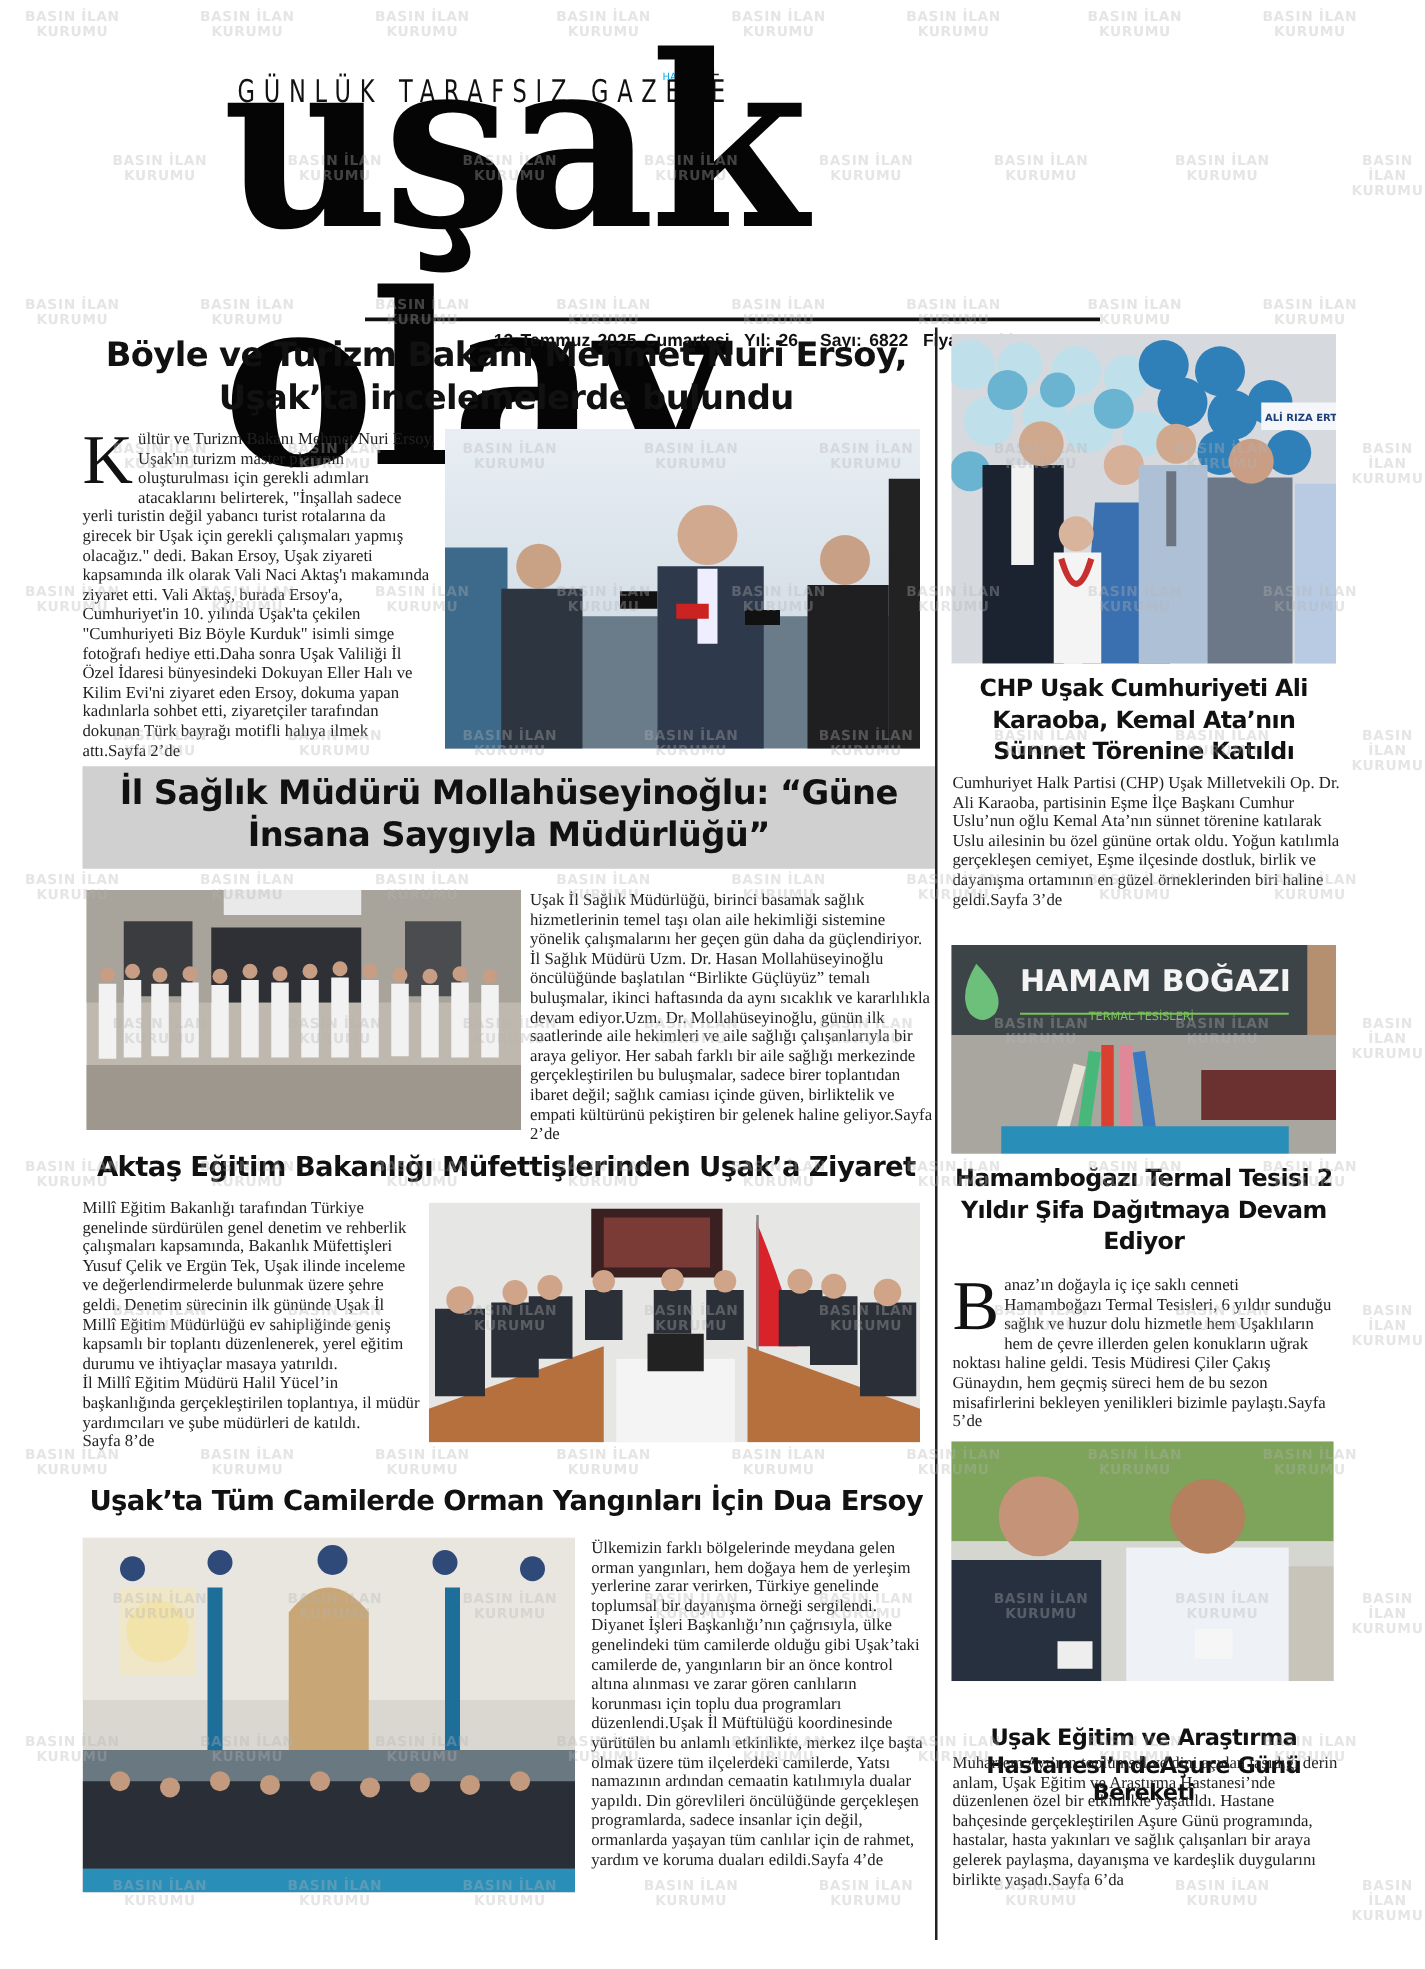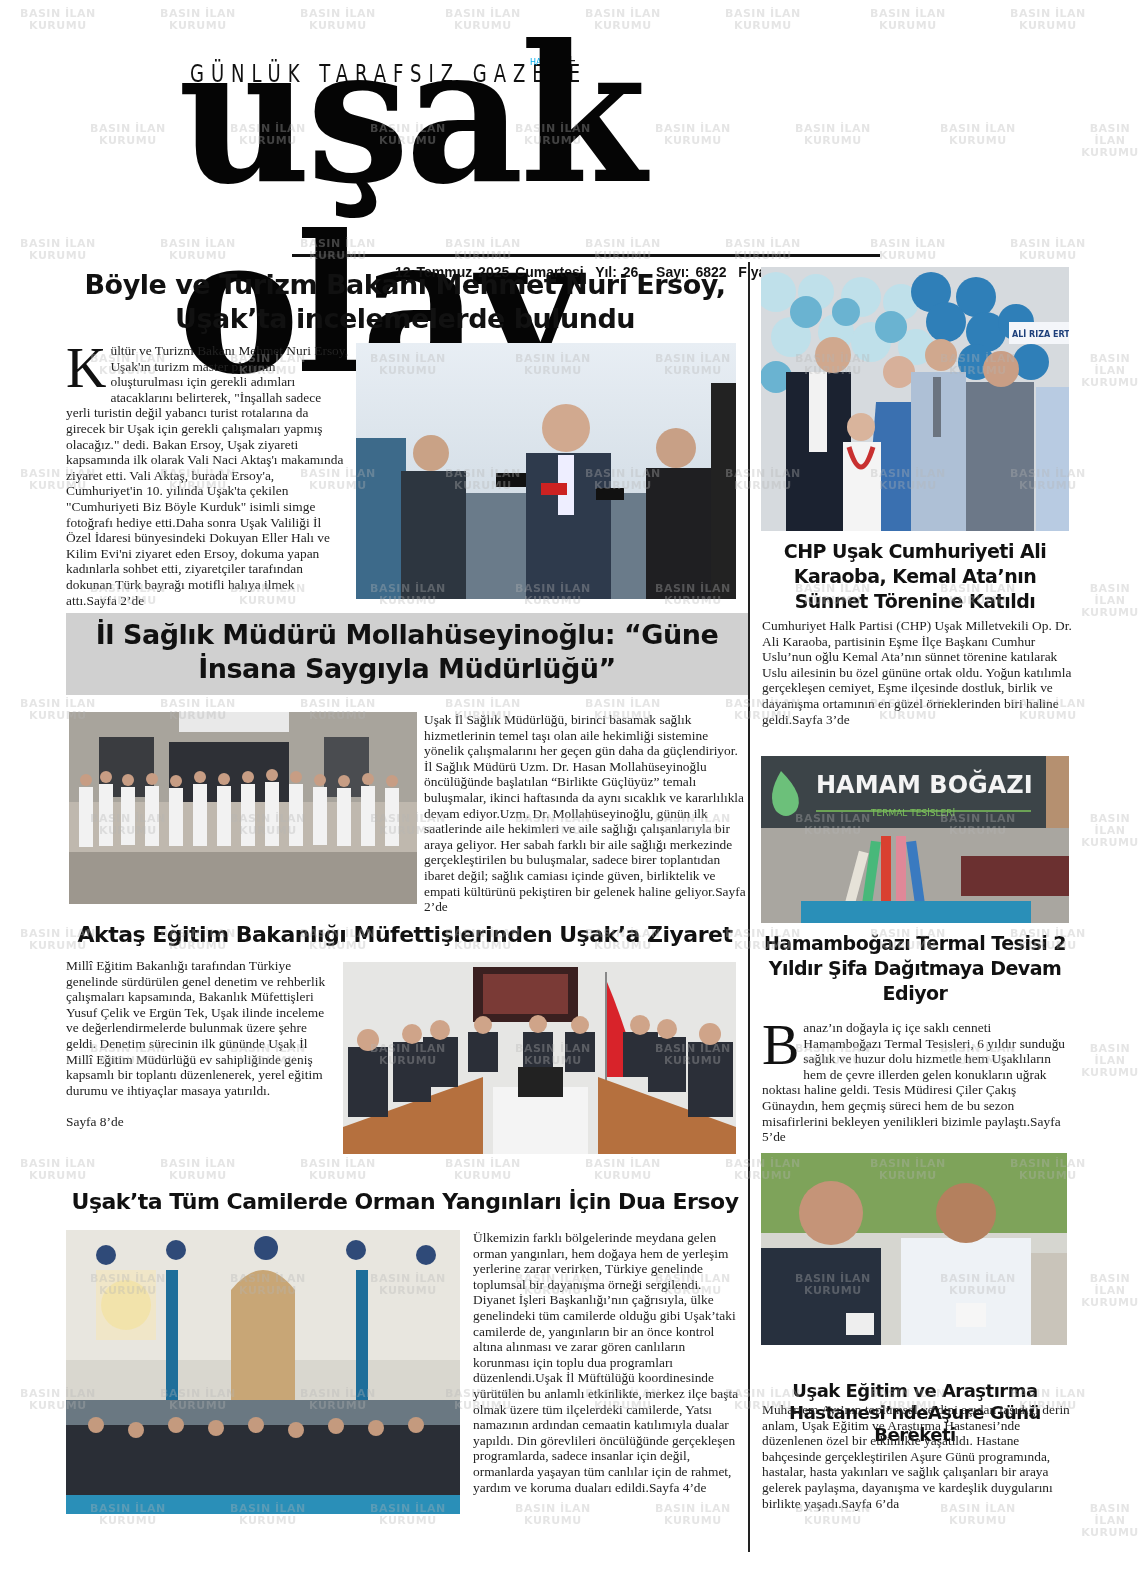--- a/index.html
+++ b/index.html
@@ -582,21 +582,21 @@
       <circle cx="299" cy="67" r="6"></circle>
         <circle cx="323" cy="69" r="6"></circle>
     </g>
   </svg>
 </div>
 <div class="abs body-text" style="left:424px; top:712px; width:322px;">Uşak İl Sağlık Müdürlüğü, birinci basamak sağlık hizmetlerinin temel taşı olan aile hekimliği sistemine yönelik çalışmalarını her geçen gün daha da güçlendiriyor. İl Sağlık Müdürü Uzm. Dr. Hasan Mollahüseyinoğlu öncülüğünde başlatılan “Birlikte Güçlüyüz” temalı buluşmalar, ikinci haftasında da aynı sıcaklık ve kararlılıkla devam ediyor.Uzm. Dr. Mollahüseyinoğlu, günün ilk saatlerinde aile hekimleri ve aile sağlığı çalışanlarıyla bir araya geliyor. Her sabah farklı bir aile sağlığı merkezinde gerçekleştirilen bu buluşmalar, sadece birer toplantıdan ibaret değil; sağlık camiası içinde güven, birliktelik ve empati kültürünü pekiştiren bir gelenek haline geliyor.Sayfa 2’de</div>
 
 <div class="abs hl hl-med" style="left:62px; top:921px; width:686px;">Aktaş Eğitim Bakanlığı Müfettişlerinden Uşak’a Ziyaret</div>
 <div class="abs body-text" style="left:66px; top:958px; width:270px;">
   <span>Millî Eğitim Bakanlığı tarafından Türkiye genelinde sürdürülen genel denetim ve rehberlik çalışmaları kapsamında, Bakanlık Müfettişleri Yusuf Çelik ve Ergün Tek, Uşak ilinde inceleme ve değerlendirmelerde bulunmak üzere şehre geldi. Denetim sürecinin ilk gününde Uşak İl Millî Eğitim Müdürlüğü ev sahipliğinde geniş kapsamlı bir toplantı düzenlenerek, yerel eğitim durumu ve ihtiyaçlar masaya yatırıldı.</span><br>
-  <br>
+  <span>İl Millî Eğitim Müdürü Halil Yücel’in başkanlığında gerçekleştirilen toplantıya, il müdür yardımcıları ve şube müdürleri de katıldı.</span><br>
   <span>Sayfa 8’de</span>
 </div>
 <div class="photo" style="left:343px; top:962px; width:393px; height:192px;">
   <svg width="393" height="192" viewBox="0 0 393 192">
     <rect width="393" height="192" fill="#e6e6e4"></rect>
     <rect x="130" y="5" width="105" height="55" fill="#3a2020"></rect>
       <rect x="140" y="12" width="85" height="40" fill="#7a3a36"></rect>
     <path d="M262 15 L262 115 L295 115 Q285 70 262 15 Z" fill="#d8232a"></path>
     <rect x="262" y="10" width="2" height="110" fill="#888"></rect>
     <path d="M0 165 L140 115 L140 192 L0 192 Z" fill="#b5703e"></path>

